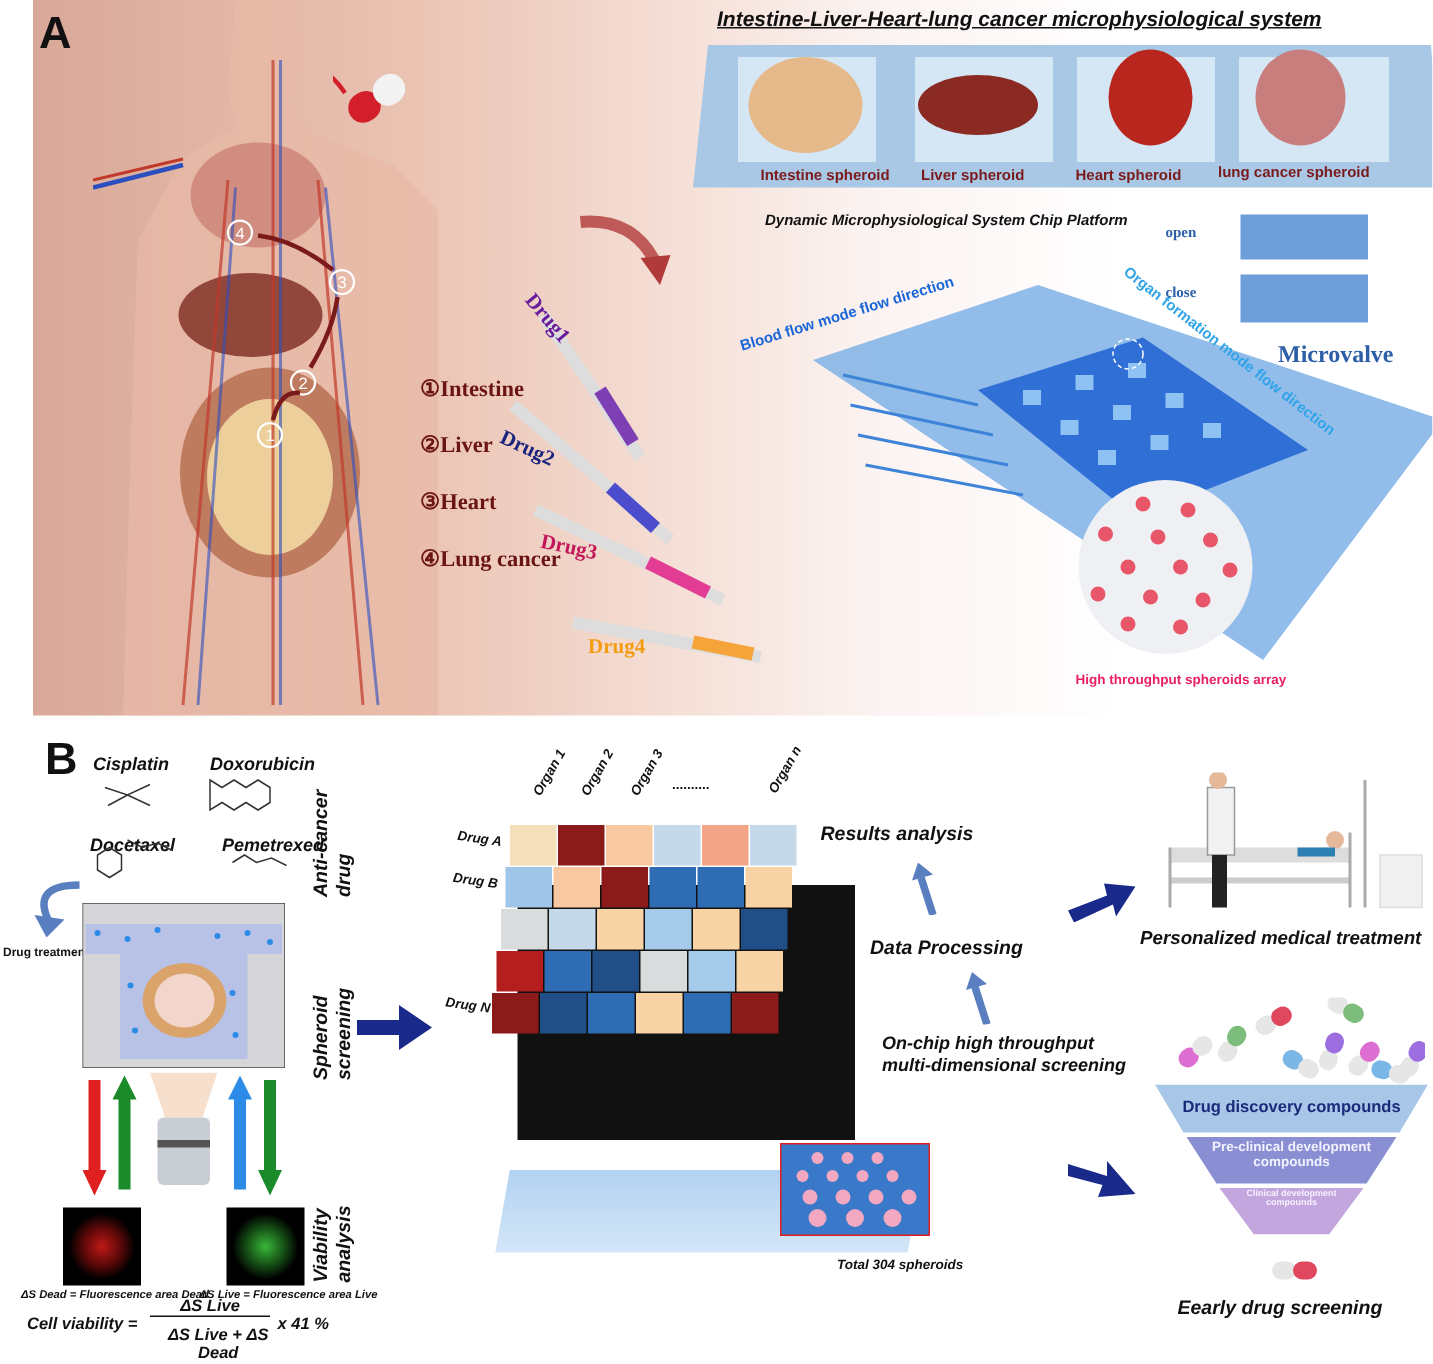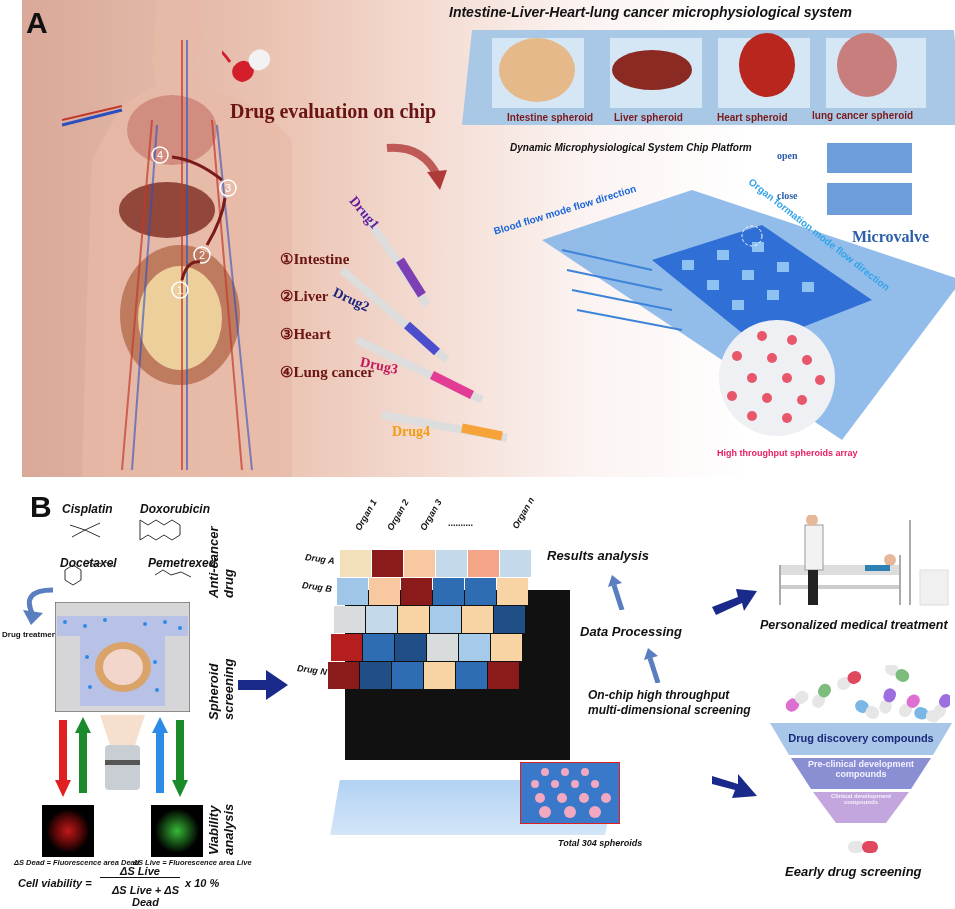--- a/index.html
+++ b/index.html
@@ -52,35 +52,34 @@
   <div class="abs panel-letter" style="left:4px;top:6px;">A</div>
 
   <svg class="abs" style="left:200px;top:40px;width:60px;height:50px;" viewBox="0 0 60 50">
     <g transform="rotate(-35 30 25)">
       <rect x="8" y="15" width="22" height="20" rx="10" fill="#d21f2b"></rect>
       <rect x="28" y="15" width="22" height="20" rx="10" fill="#f2f2f2"></rect>
     </g>
     <path d="M8 22 Q0 10 -10 5" stroke="#d21f2b" stroke-width="3" fill="none"></path>
   </svg>
 
-  <div class="abs serif" style="left:208px;top:100px;font-size:20px;font-weight:bold;color:#6b1414;">Drug evaluation on chip</div>
 
   <svg class="abs" style="left:360px;top:140px;width:70px;height:50px;" viewBox="0 0 70 50">
     <path d="M5 8 Q40 5 55 35" stroke="#b03a3a" stroke-width="8" fill="none" opacity="0.8"></path>
     <polygon points="45,32 65,30 58,50" fill="#b03a3a"></polygon>
   </svg>
 
   <div class="abs" style="left:258px;top:250px;">
     <div class="organ-list-item" style="position:absolute;top:0;white-space:nowrap;"><span>①</span><span>Intestine</span></div>
     <div class="organ-list-item" style="position:absolute;top:37px;white-space:nowrap;"><span>②</span><span>Liver</span></div>
     <div class="organ-list-item" style="position:absolute;top:75px;white-space:nowrap;"><span>③</span><span>Heart</span></div>
     <div class="organ-list-item" style="position:absolute;top:113px;white-space:nowrap;"><span>④</span><span>Lung cancer</span></div>
   </div>
 
-  <div class="abs mps-title" style="left:427px;top:4px;">Intestine-Liver-Heart-lung cancer microphysiological system</div>
+  <div class="abs mps-title" style="left:456px;top:4px;text-decoration:underline;">Intestine-Liver-Heart-lung cancer microphysiological system</div>
   <svg class="abs tray" viewBox="0 0 502 120">
     <polygon points="10,10 492,10 500,105 0,105" fill="#a9c8e6"></polygon>
     <rect x="30" y="18" width="92" height="70" fill="#d5e6f4"></rect>
     <rect x="148" y="18" width="92" height="70" fill="#d5e6f4"></rect>
     <rect x="256" y="18" width="92" height="70" fill="#d5e6f4"></rect>
     <rect x="364" y="18" width="100" height="70" fill="#d5e6f4"></rect>
     <ellipse cx="75" cy="50" rx="38" ry="32" fill="#e6b98a"></ellipse>
     <ellipse cx="190" cy="50" rx="40" ry="20" fill="#8b2a22"></ellipse>
     <ellipse cx="305" cy="45" rx="28" ry="32" fill="#b8261e"></ellipse>
     <ellipse cx="405" cy="45" rx="30" ry="32" fill="#c97e7e"></ellipse>
@@ -232,21 +231,21 @@
 </svg>
 
 <div class="abs" style="left:42px;top:805px;width:52px;height:52px;background:radial-gradient(circle, #c01818 0%, #5a0808 35%, #000 60%);"></div>
 <div class="abs" style="left:151px;top:805px;width:52px;height:52px;background:radial-gradient(circle, #38b838 0%, #154d15 35%, #000 60%);"></div>
 <div class="abs" style="left:14px;top:858px;font-style:italic;font-weight:bold;font-size:7.5px;color:#111;">ΔS Dead = Fluorescence area Dead</div>
 <div class="abs" style="left:133px;top:858px;font-style:italic;font-weight:bold;font-size:7.5px;color:#111;">ΔS Live = Fluorescence area Live</div>
 
 <div class="abs" style="left:18px;top:877px;font-style:italic;font-weight:bold;font-size:11px;color:#111;">Cell viability =</div>
 <div class="abs" style="left:100px;top:865px;width:80px;text-align:center;font-style:italic;font-weight:bold;font-size:11px;color:#111;border-bottom:1px solid #111;">ΔS Live</div>
 <div class="abs" style="left:98px;top:884px;width:95px;text-align:center;font-style:italic;font-weight:bold;font-size:11px;color:#111;">ΔS Live + ΔS Dead</div>
-<div class="abs" style="left:185px;top:877px;font-style:italic;font-weight:bold;font-size:11px;color:#111;">x 10 %</div>
+<div class="abs" style="left:185px;top:877px;font-style:italic;font-weight:bold;font-size:11px;color:#111;">x 41 %</div>
 
 <svg class="abs" style="left:238px;top:670px;width:50px;height:30px;" viewBox="0 0 50 30">
   <rect x="0" y="10" width="28" height="10" fill="#1a2a8a"></rect>
     <polygon points="28,0 50,15 28,30" fill="#1a2a8a"></polygon>
 </svg>
 
 <div class="abs" style="left:335px;top:780px;width:275px;height:55px;background:linear-gradient(180deg,#a9cdf1,#cfe3f7);opacity:0.9;transform:skewX(-10deg);"></div>
 <div class="abs" style="left:345px;top:590px;width:225px;height:170px;background:#111;"></div>
 
 <svg class="abs" id="heatmap" style="left:310px;top:545px;width:260px;height:150px;">

